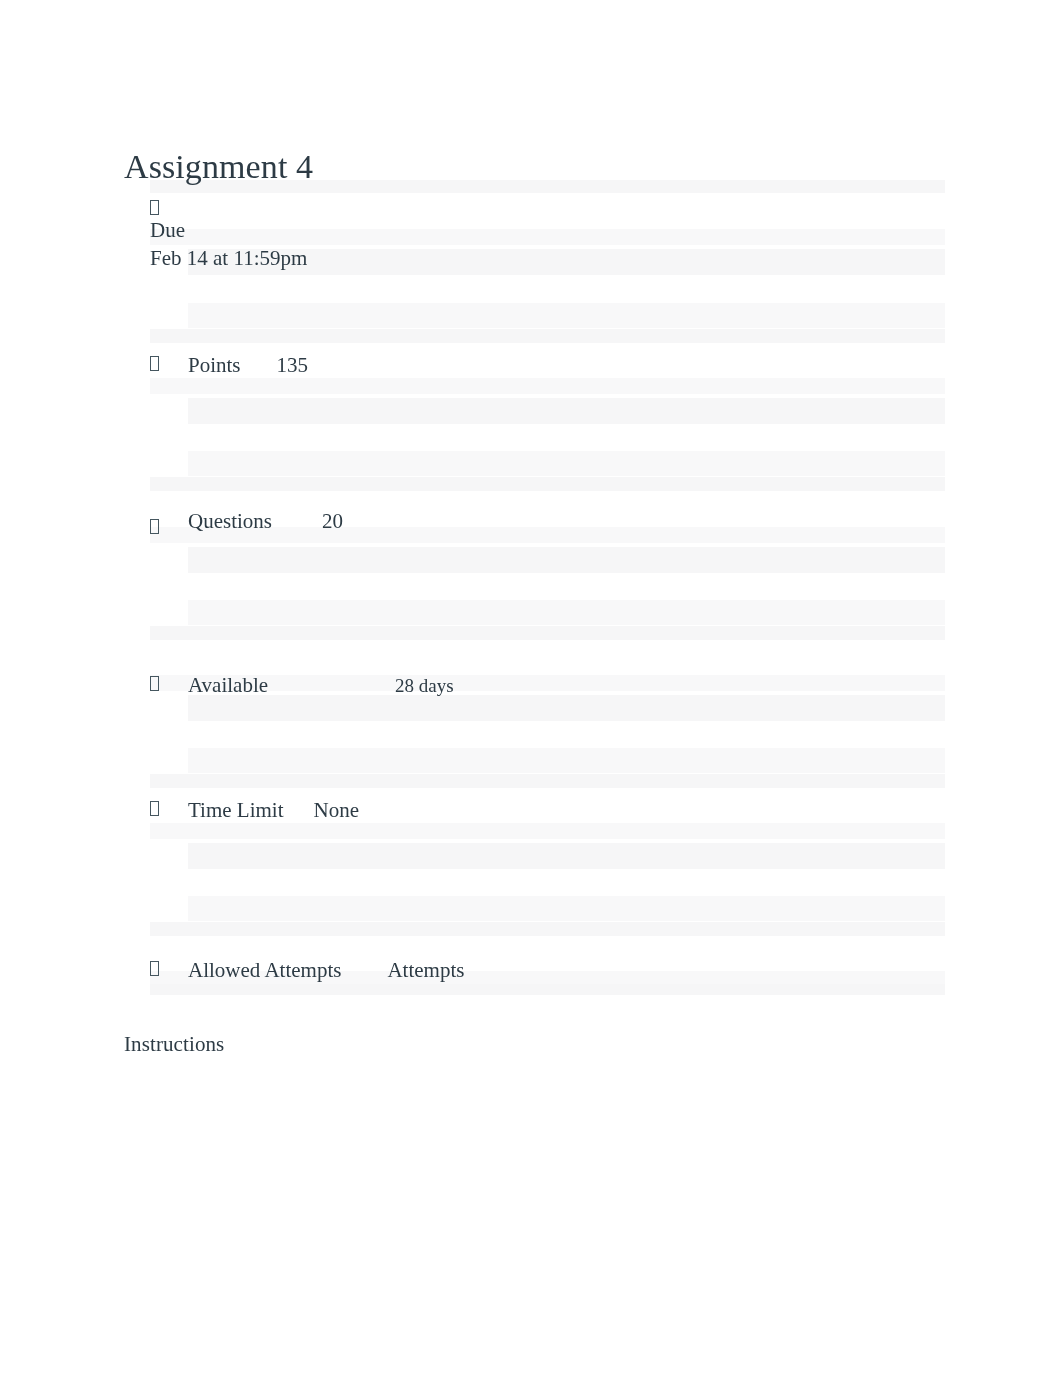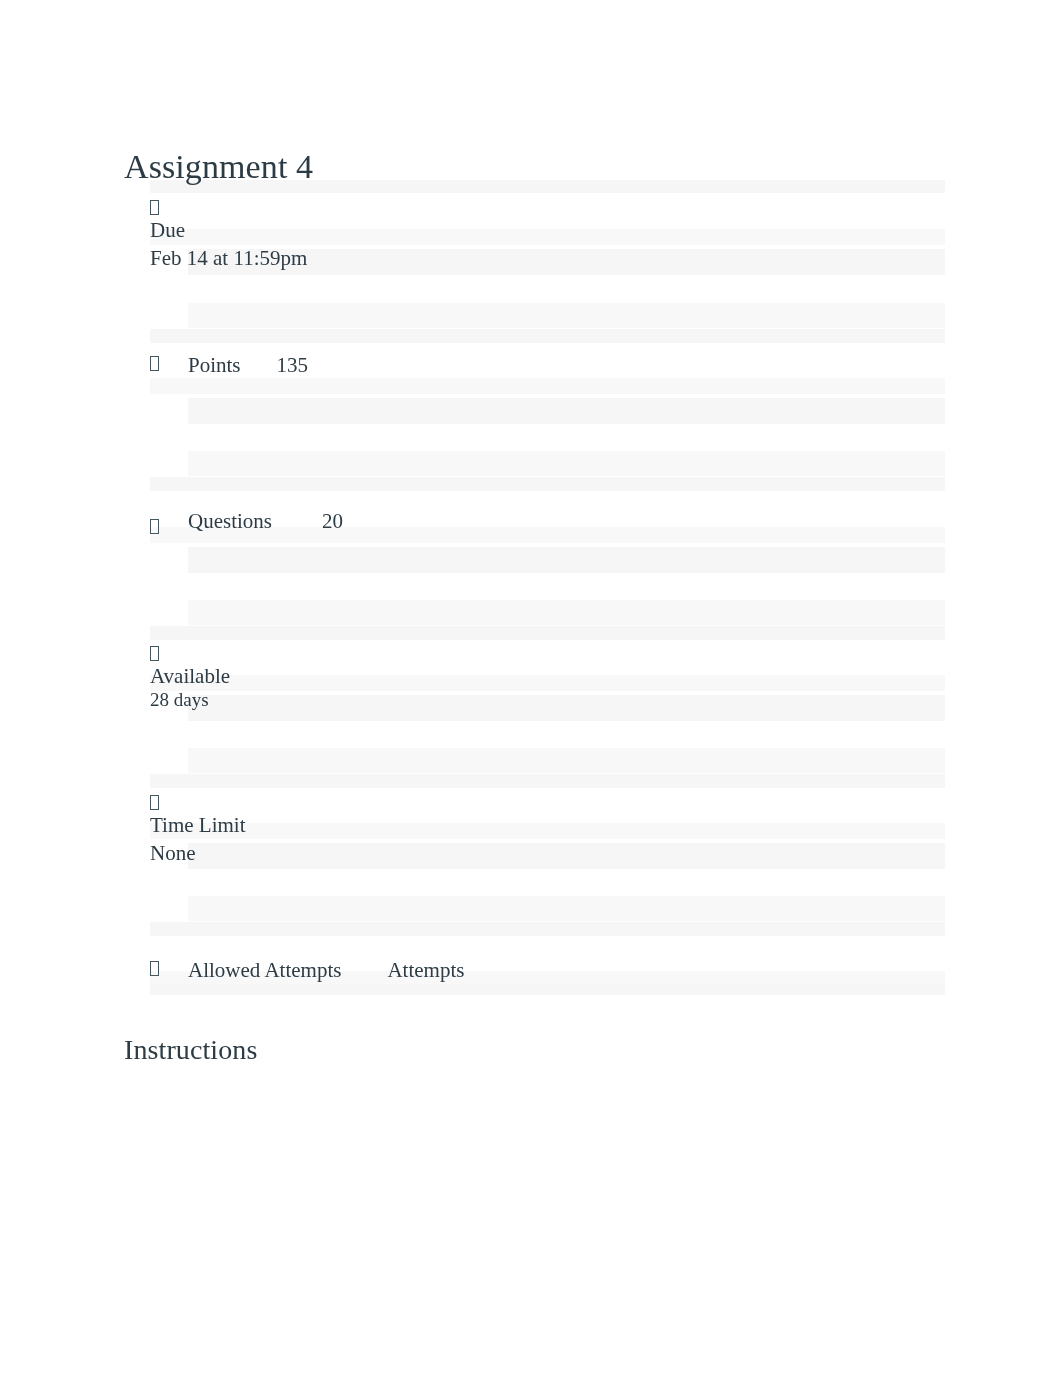--- a/index.html
+++ b/index.html
@@ -34,21 +34,21 @@
     line-height: 44px;
     font-weight: 400;
     color: #2d3b45;
     letter-spacing: 0.1px;
     white-space: nowrap;
   }
   .section-title {
     position: absolute;
     left: 124px;
     top: 1005px;
-    font-size: 28px;
+    font-size: 21px;
     line-height: 44px;
     font-weight: 400;
     color: #2d3b45;
     letter-spacing: 0.1px;
     white-space: nowrap;
   }
 
   
   .bands {
     position: absolute;
@@ -168,29 +168,29 @@
       <span class="value">135</span>
     </div>
 
     <div class="row" style="top:507px;align-items:flex-end;">
       <span class="tofu"></span>
       <span class="label">Questions</span>
       <span class="gap-lg"></span>
       <span class="value">20</span>
     </div>
 
-    <div class="row" style="top:647px;flex-direction:column;">
+    <div class="row" style="top:671px;">
       <span class="tofu"></span>
       <span class="label">Available</span>
       <span class="gap-md" style="width:33px;"></span>
       <span class="gap-lg" style="width:94px;"></span>
       <span class="sub">28 days</span>
     </div>
 
-    <div class="row" style="top:796px;flex-direction:column;">
+    <div class="row" style="top:796px;">
       <span class="tofu"></span>
       <span class="label">Time Limit</span>
       <span class="gap-md" style="width:30px;"></span>
       <span class="value">None</span>
     </div>
 
     <div class="row" style="top:956px;">
       <span class="tofu"></span>
       <span class="label">Allowed Attempts</span>
       <span class="gap-lg" style="width:46px;"></span>

